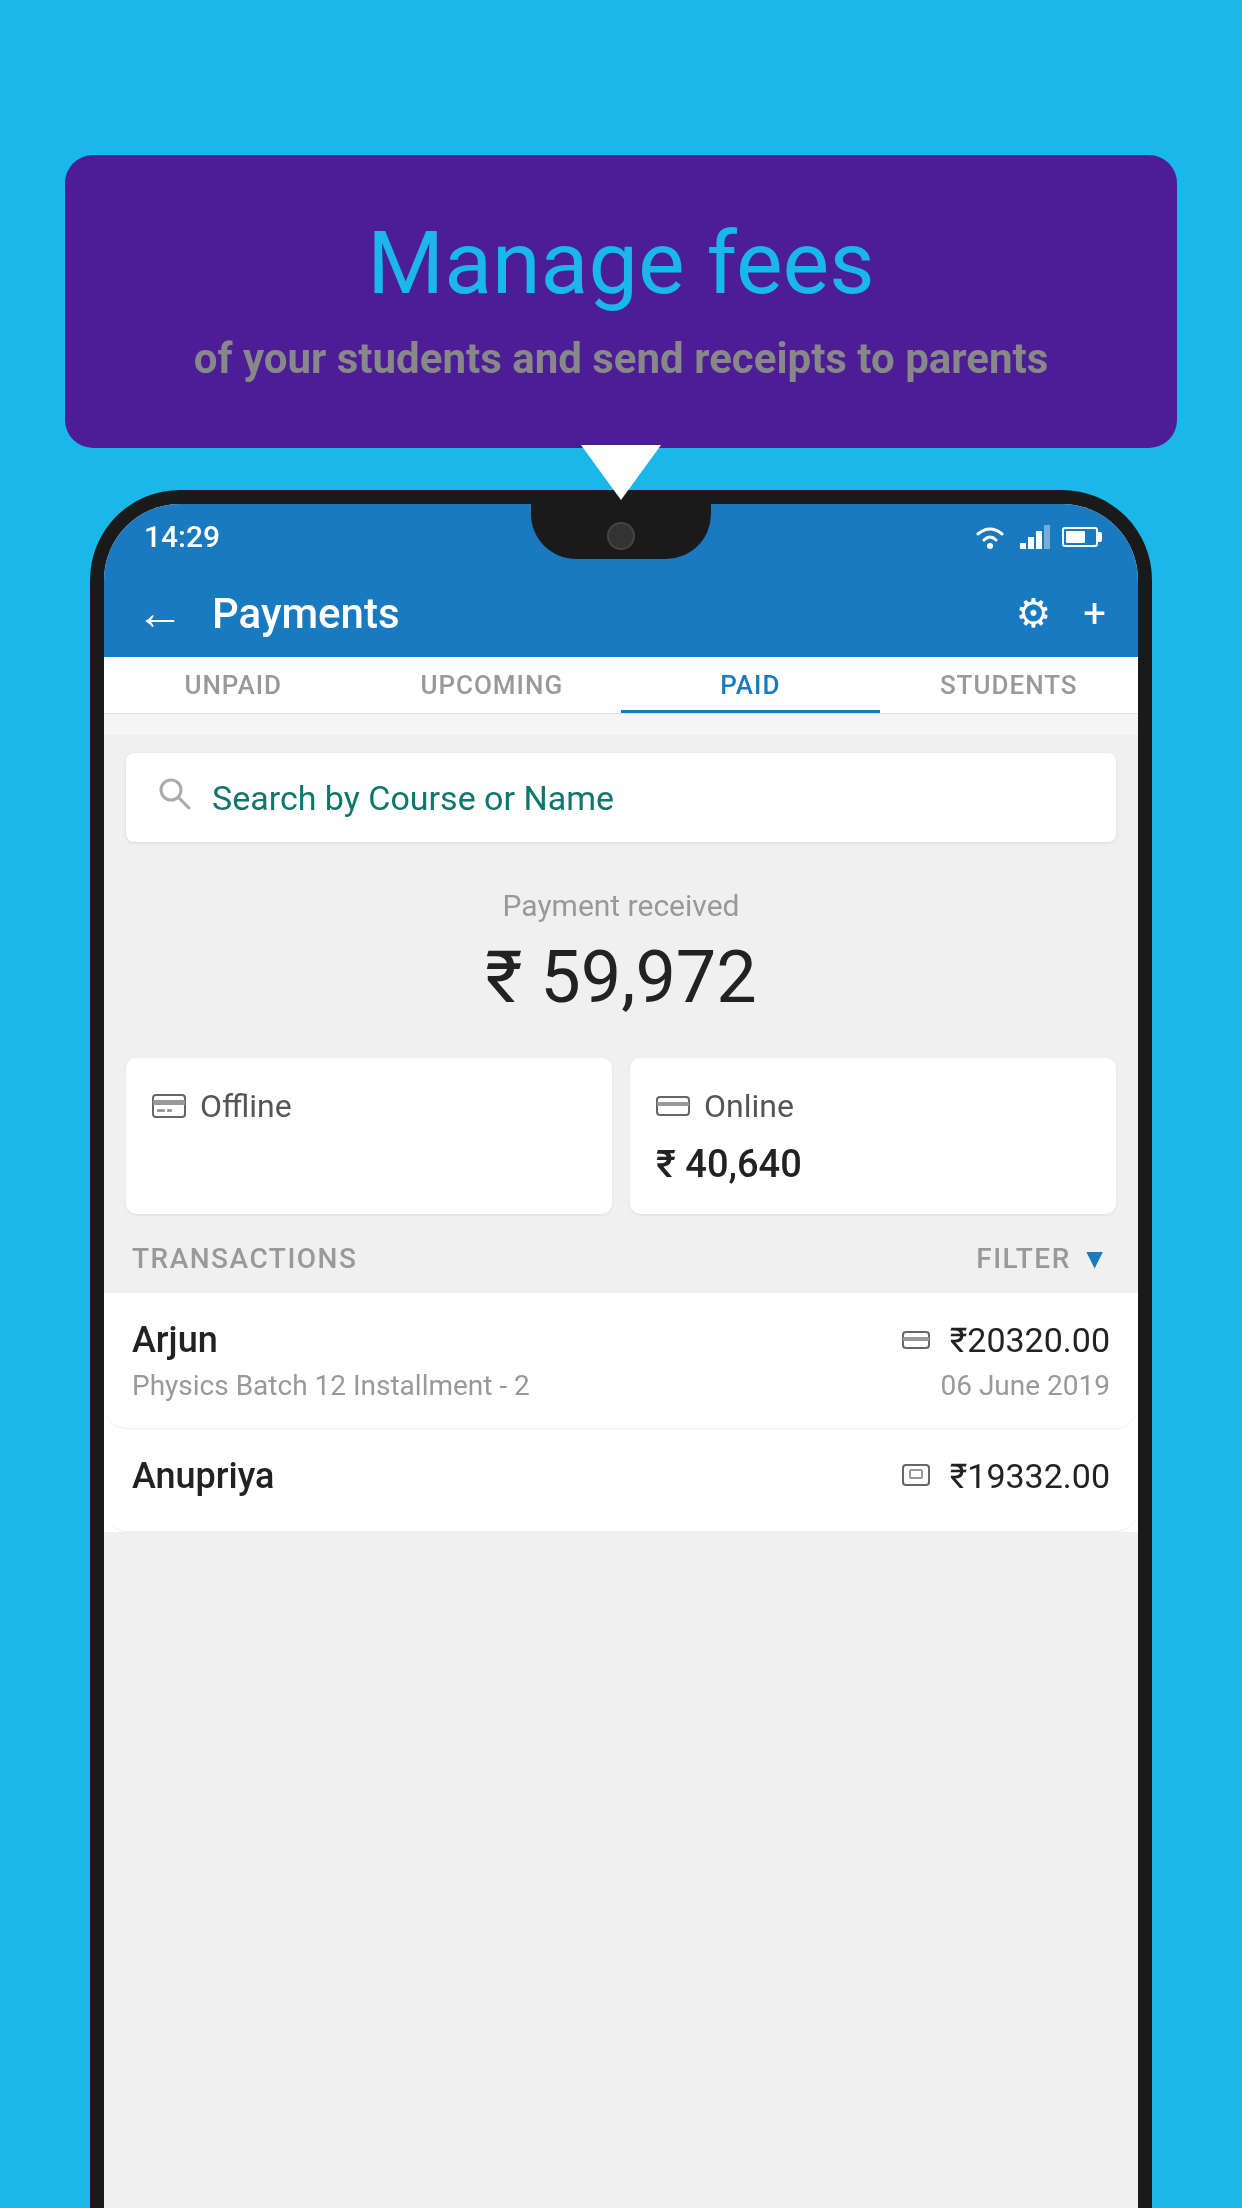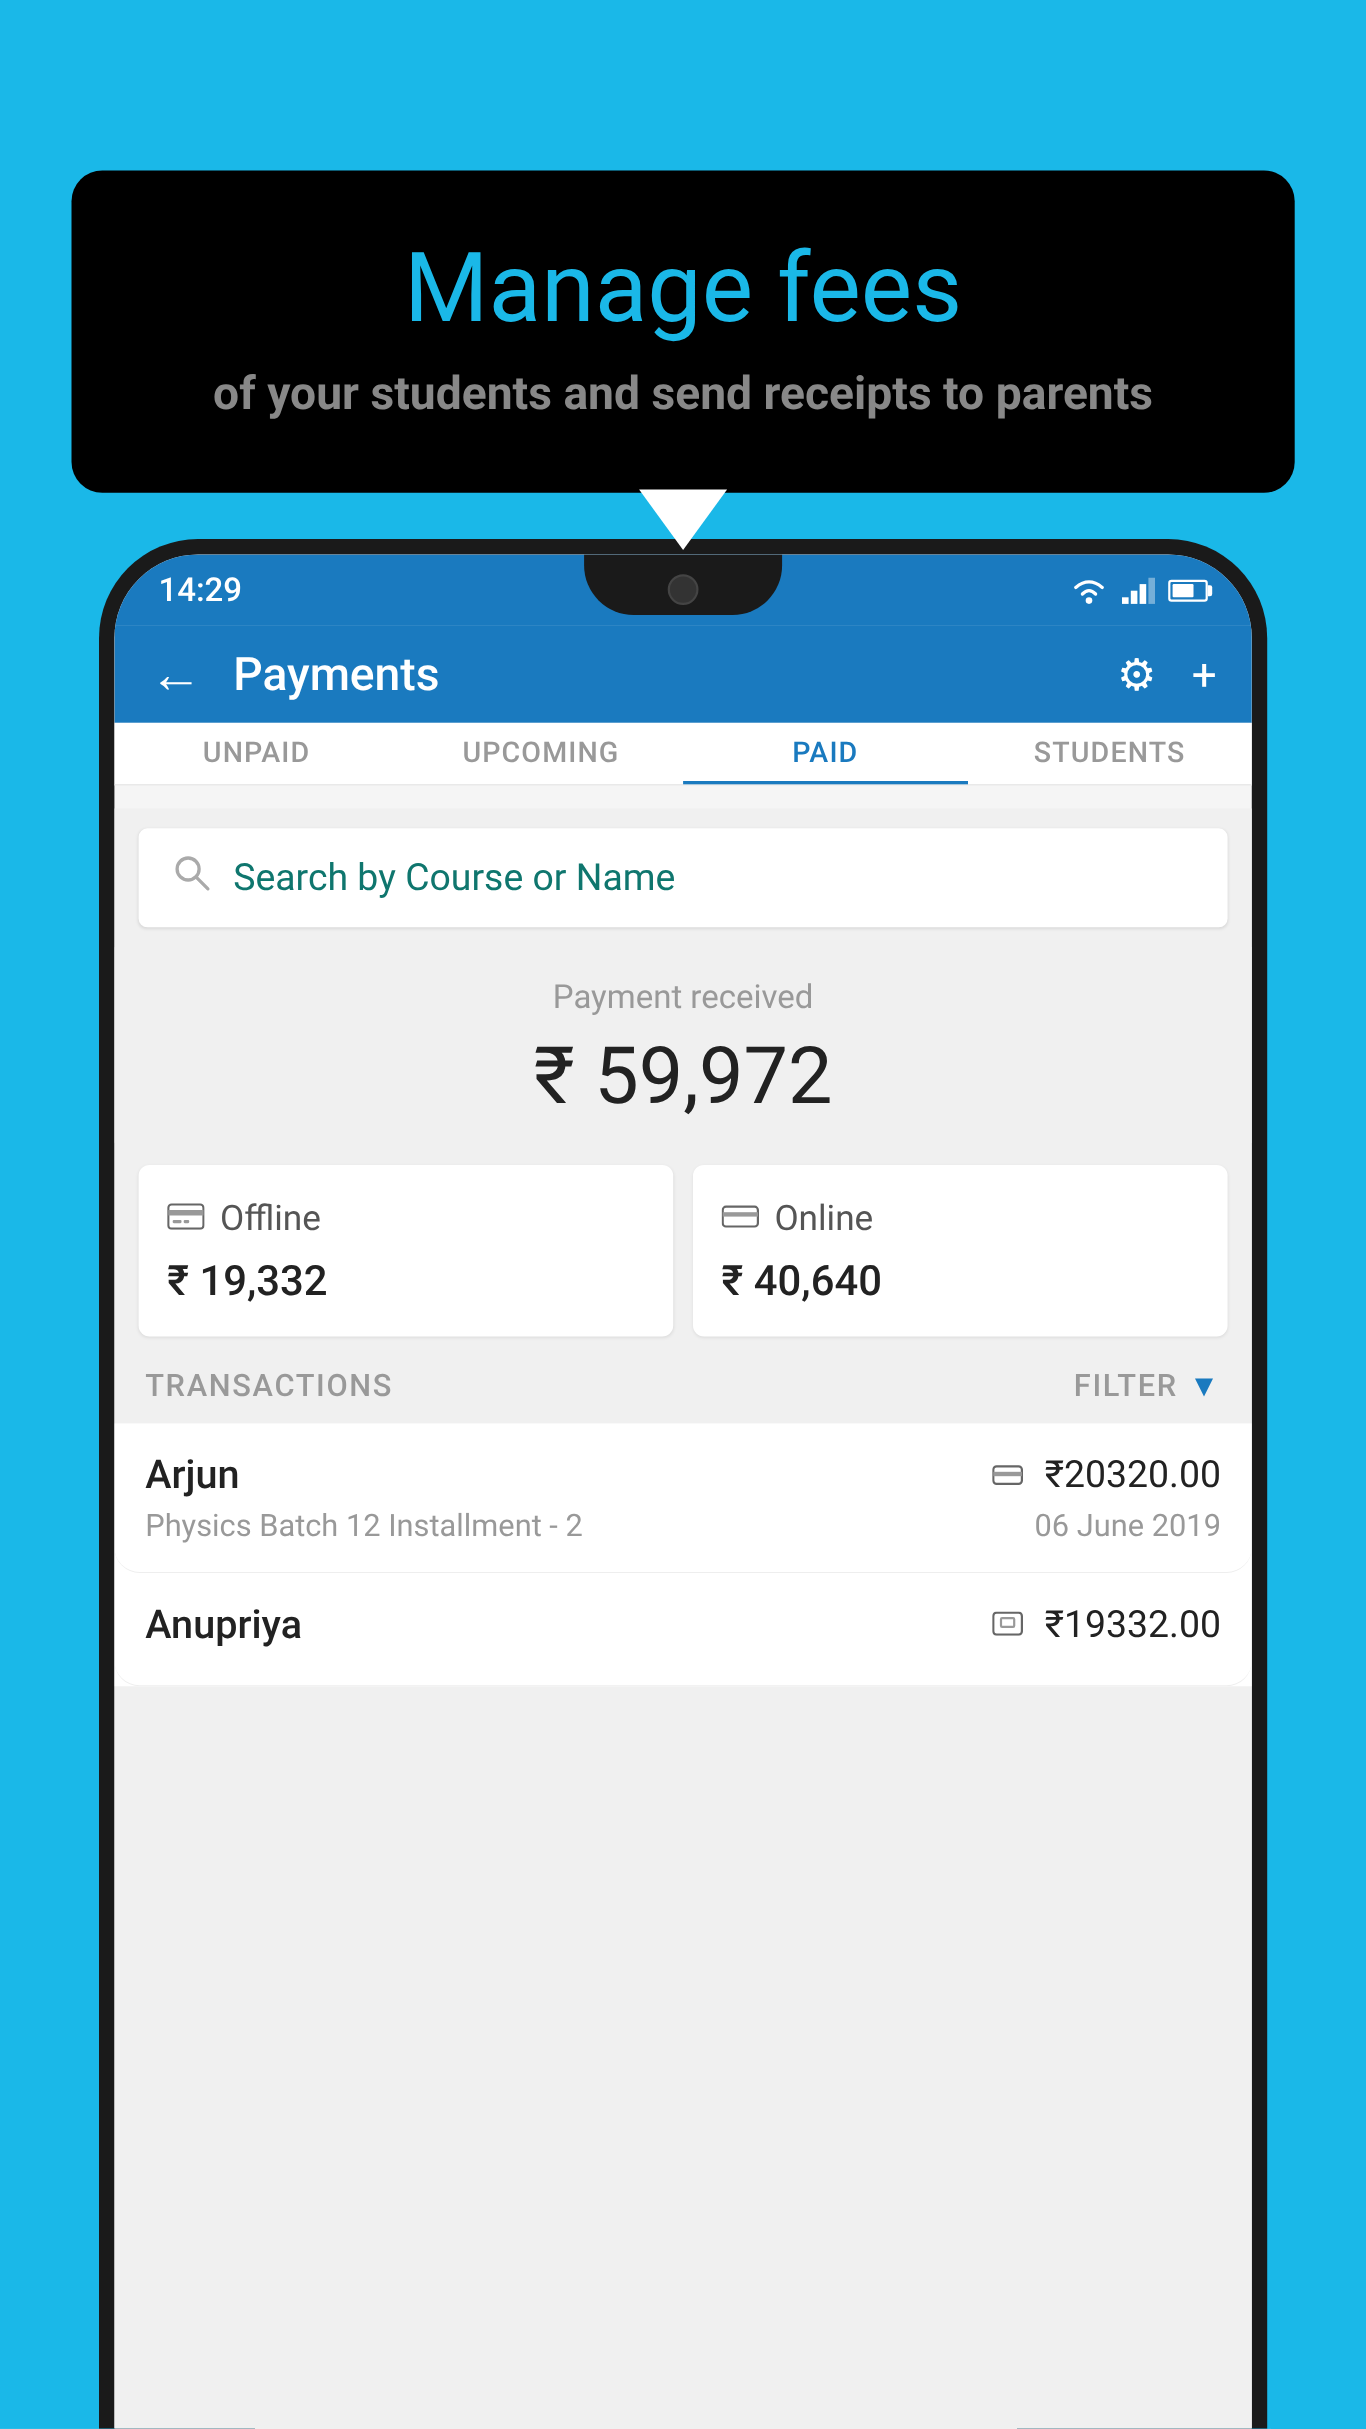--- a/index.html
+++ b/index.html
@@ -16,21 +16,21 @@
     
     .speech-bubble-container {
       position: absolute;
       top: 155px;
       left: 65px;
       right: 65px;
       z-index: 10;
     }
 
     .speech-bubble {
-      background: #000000;
+      background: #4c1d95;
       border-radius: 28px;
       padding: 60px 50px 65px;
       text-align: center;
       position: relative;
     }
 
     .speech-bubble::after {
       content: '';
       position: absolute;
       bottom: -52px;
@@ -512,21 +512,20 @@
             <span class="card-icon">
               <svg width="34" height="28" viewBox="0 0 34 28">
                 <rect x="1" y="5" width="32" height="22" rx="3" stroke="#666" stroke-width="2" fill="none"></rect>
                 <rect x="1" y="10" width="32" height="5" fill="#999"></rect>
                 <rect x="5" y="19" width="8" height="3" rx="1" fill="#999"></rect>
                 <rect x="15" y="19" width="5" height="3" rx="1" fill="#999"></rect>
               </svg>
             </span>
             <span class="card-type">Offline</span>
           </div>
-          <div class="card-amount">₹ 19,332</div>
         </div>
         <div class="payment-card">
           <div class="card-header">
             <span class="card-icon">
               <svg width="34" height="28" viewBox="0 0 34 28">
                 <rect x="1" y="7" width="32" height="18" rx="3" stroke="#666" stroke-width="2" fill="none"></rect>
                 <rect x="1" y="12" width="32" height="4" fill="#999"></rect>
               </svg>
             </span>
             <span class="card-type">Online</span>

